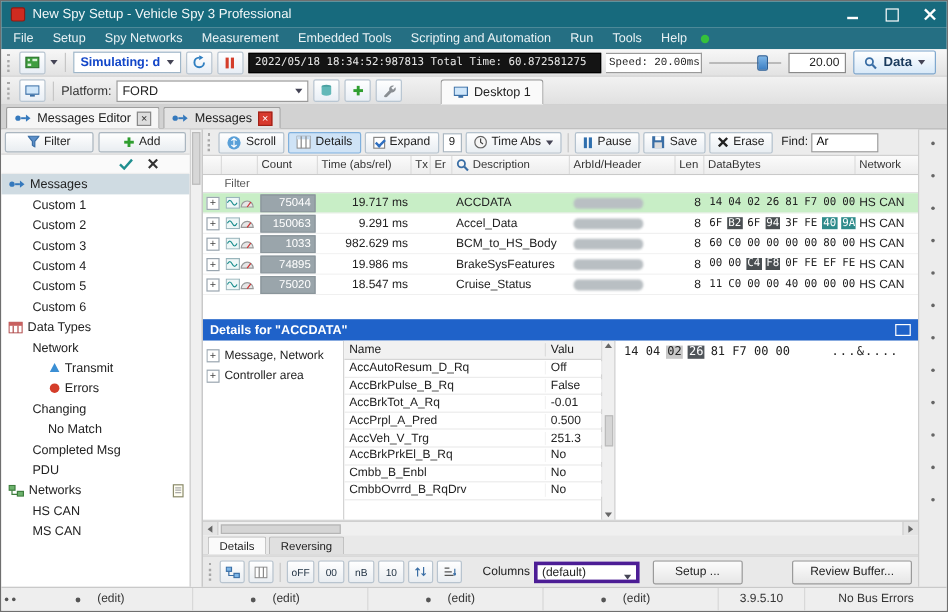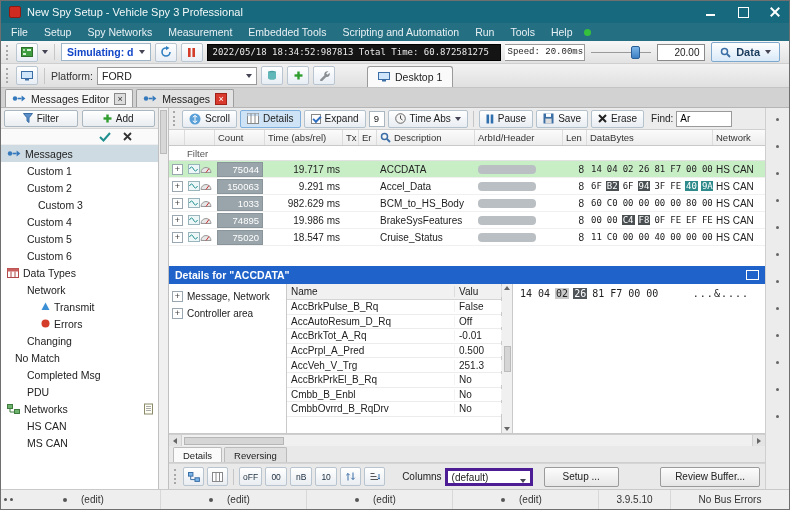--- a/index.html
+++ b/index.html
@@ -350,21 +350,21 @@
               </svg>
             </span>
             <span>Messages</span>
           </div>
           <div class="tree-row" style="padding-left: 26px;">
             <span>Custom 1</span>
           </div>
           <div class="tree-row" style="padding-left: 26px;">
             <span>Custom 2</span>
           </div>
-          <div class="tree-row" style="padding-left: 26px; margin-left: 11px;">
+          <div class="tree-row" style="padding-left: 26px;">
             <span>Custom 3</span>
           </div>
           <div class="tree-row" style="padding-left: 26px;">
             <span>Custom 4</span>
           </div>
           <div class="tree-row" style="padding-left: 26px;">
             <span>Custom 5</span>
           </div>
           <div class="tree-row" style="padding-left: 26px;">
             <span>Custom 6</span>
@@ -395,21 +395,21 @@
             <span class="ic">
               <svg width="9" height="9">
                 <circle cx="4.5" cy="4.5" r="4" fill="#d43d2a"></circle>
               </svg>
             </span>
             <span>Errors</span>
           </div>
           <div class="tree-row" style="padding-left: 26px;">
             <span>Changing</span>
           </div>
-          <div class="tree-row" style="padding-left: 14px;">
+          <div class="tree-row" style="padding-left: 39px;">
             <span>No Match</span>
           </div>
           <div class="tree-row" style="padding-left: 26px;">
             <span>Completed Msg</span>
           </div>
           <div class="tree-row" style="padding-left: 26px;">
             <span>PDU</span>
           </div>
           <div class="tree-row" style="padding-left: 6px;">
             <span class="ic">
@@ -774,26 +774,26 @@
               <span>Controller area</span>
             </div>
           </div>
         <div class="signal-grid">
           <div class="sg-header">
             <div>Name</div>
             <div>Valu</div>
           </div>
           <div>
               <div class="sg-row">
+                <div>AccAutoResum_D_Rq</div>
+                <div>Off</div>
+              </div>
+              <div class="sg-row">
                 <div>AccBrkPulse_B_Rq</div>
                 <div>False</div>
-              </div>
-              <div class="sg-row">
-                <div>AccAutoResum_D_Rq</div>
-                <div>Off</div>
               </div>
               <div class="sg-row">
                 <div>AccBrkTot_A_Rq</div>
                 <div>-0.01</div>
               </div>
               <div class="sg-row">
                 <div>AccPrpl_A_Pred</div>
                 <div>0.500</div>
               </div>
               <div class="sg-row">

